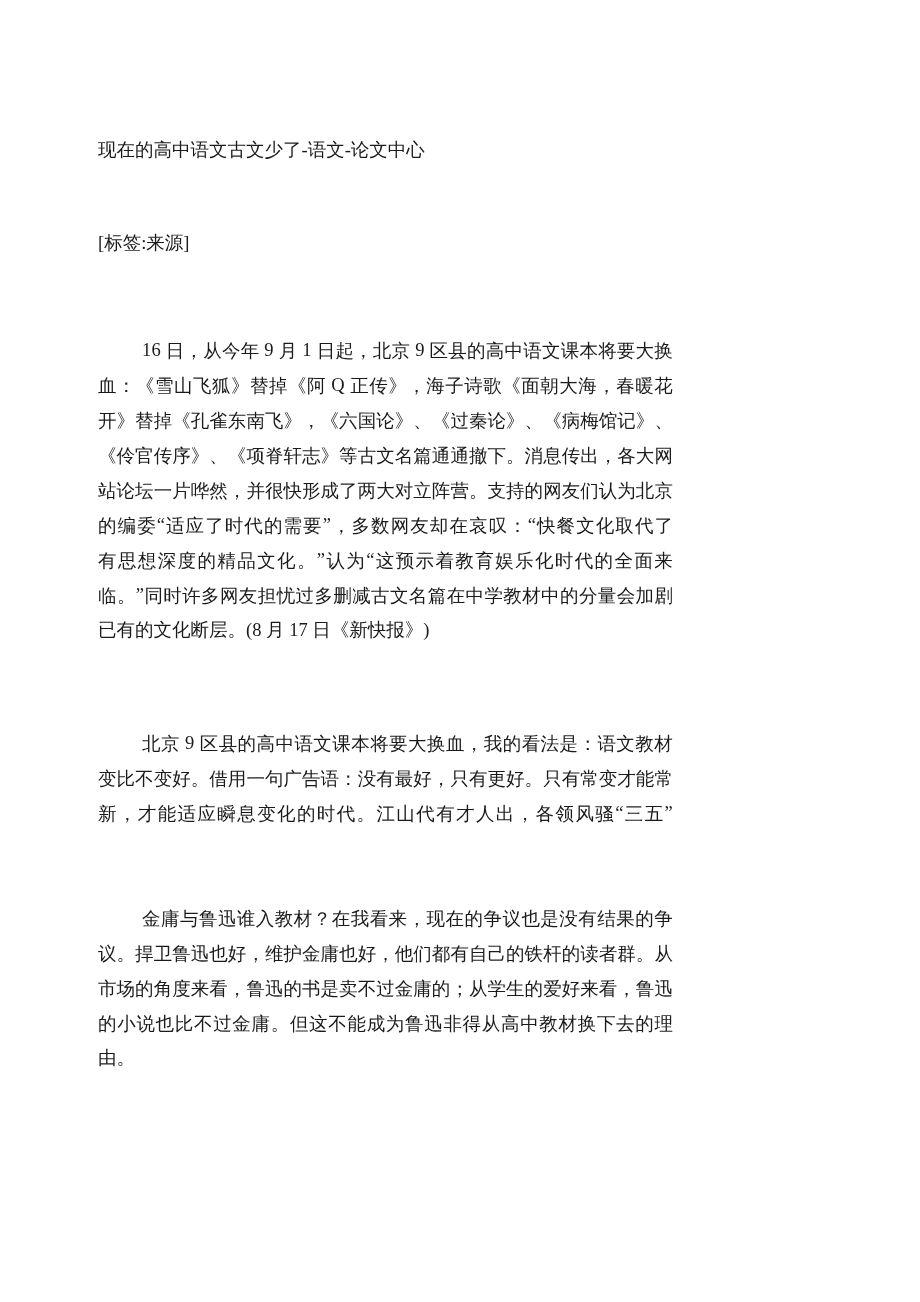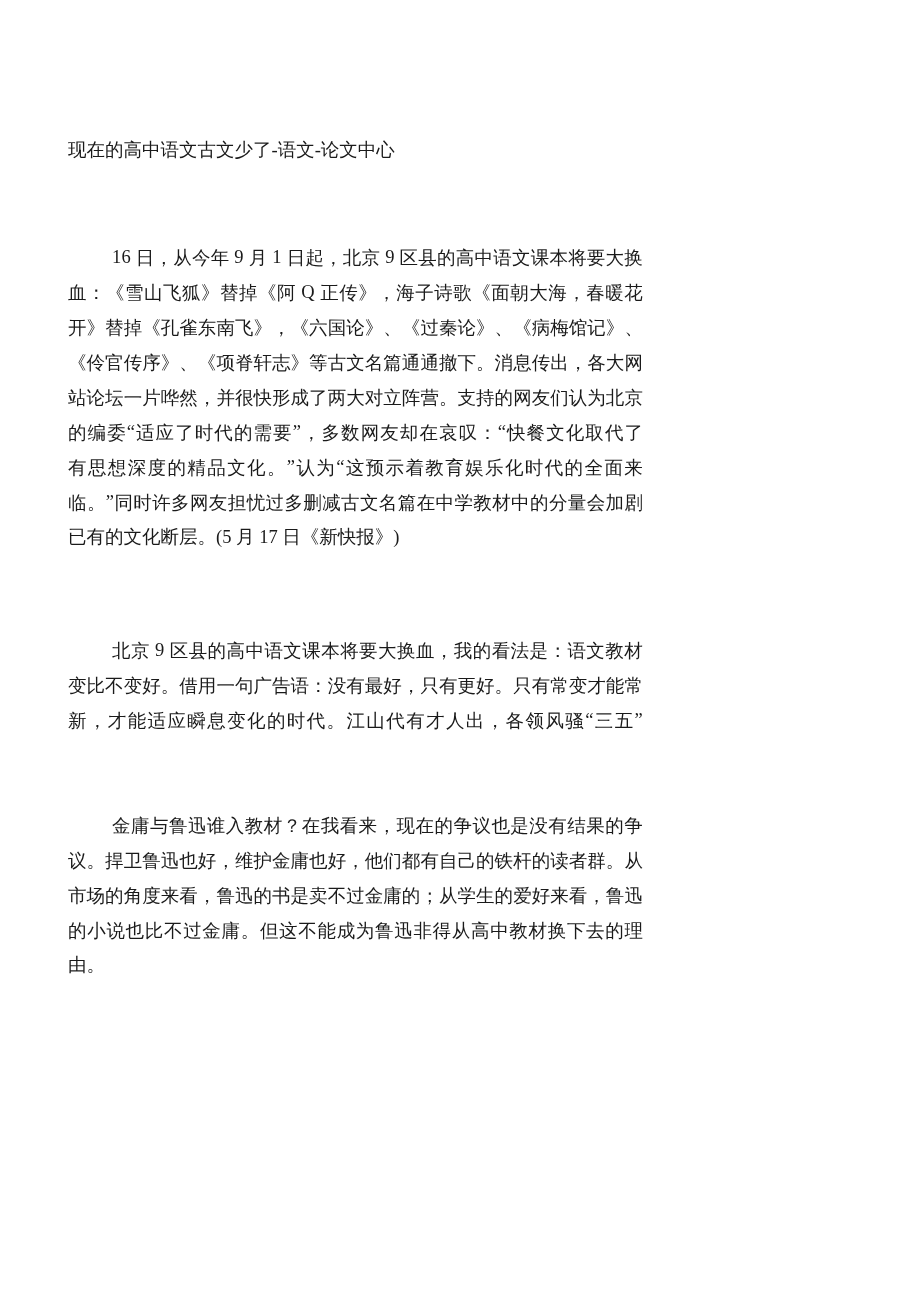--- a/index.html
+++ b/index.html
@@ -7,21 +7,21 @@
     width: 920px;
     min-height: 1302px;
     background: #ffffff;
     font-family: "Liberation Serif", "DejaVu Serif", serif;
     color: #1a1a1a;
   }
   .doc-page {
     box-sizing: border-box;
     width: 920px;
     min-height: 1302px;
-    padding: 133px 130px 0 68px;
+    padding: 133px 130px 0 98px;
     background: #ffffff;
   }
   .doc-title {
     font-size: 18.5px;
     line-height: 35px;
     height: 35px;
     white-space: nowrap;
   }
   .tag-line {
     margin-top: 58px;
@@ -44,20 +44,21 @@
   .line.just span { display: inline-block; white-space: pre; }
   .line.last { line-height: 35px; white-space: nowrap; }
   .line.indent.just { padding-left: 44px; }
 </style>
 </head>
 <body>
 
 <div class="doc-page" data-name="document-page">
   <div class="doc-title" data-name="document-title">现在的高中语文古文少了-语文-论文中心</div>
 
+  <div class="tag-line" data-name="tag-source-line">[标签:来源]</div>
 
   <div data-name="paragraphs">
       <div class="para" data-name="paragraph-1">
         <div class="line just indent" data-name="paragraph-line">
           <span>1</span>
           <span>6</span>
           <span>&nbsp;</span>
           <span>日</span>
           <span>，</span>
           <span>从</span>
@@ -316,21 +317,21 @@
           <span>教</span>
           <span>材</span>
           <span>中</span>
           <span>的</span>
           <span>分</span>
           <span>量</span>
           <span>会</span>
           <span>加</span>
           <span>剧</span>
         </div>
-        <div class="line last" data-name="paragraph-line">已有的文化断层。(5 月 17 日《新快报》)</div>
+        <div class="line last" data-name="paragraph-line">已有的文化断层。(8 月 17 日《新快报》)</div>
       </div>
       <div class="para" data-name="paragraph-2">
         <div class="line just indent" data-name="paragraph-line">
           <span>北</span>
           <span>京</span>
           <span>&nbsp;</span>
           <span>9</span>
           <span>&nbsp;</span>
           <span>区</span>
           <span>县</span>

